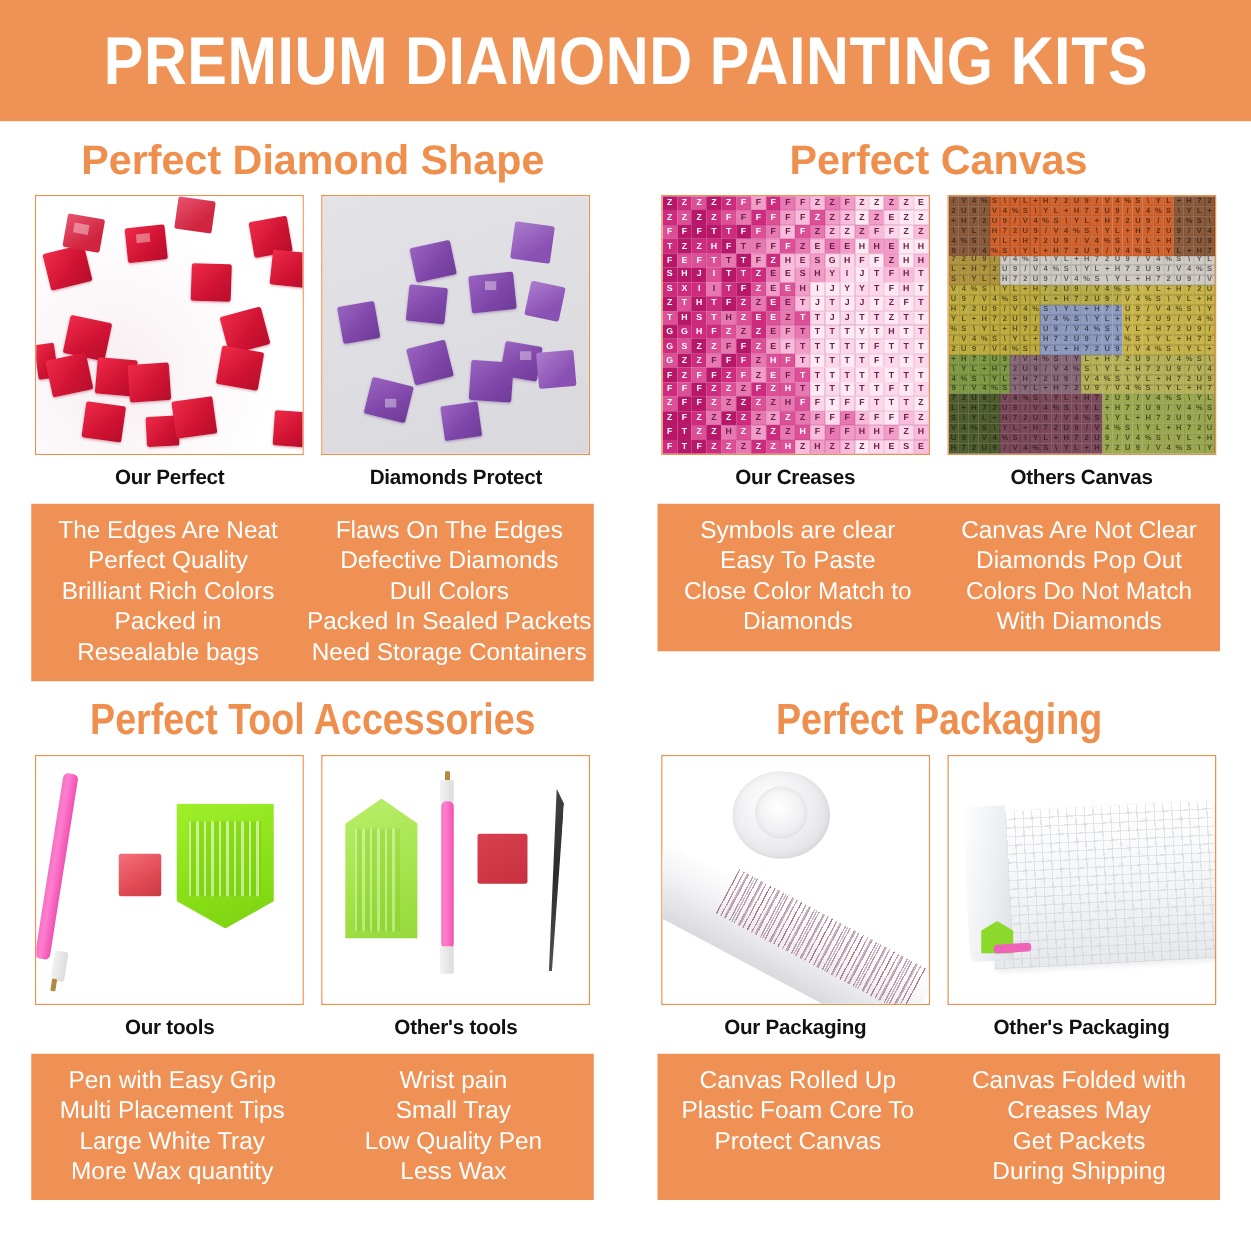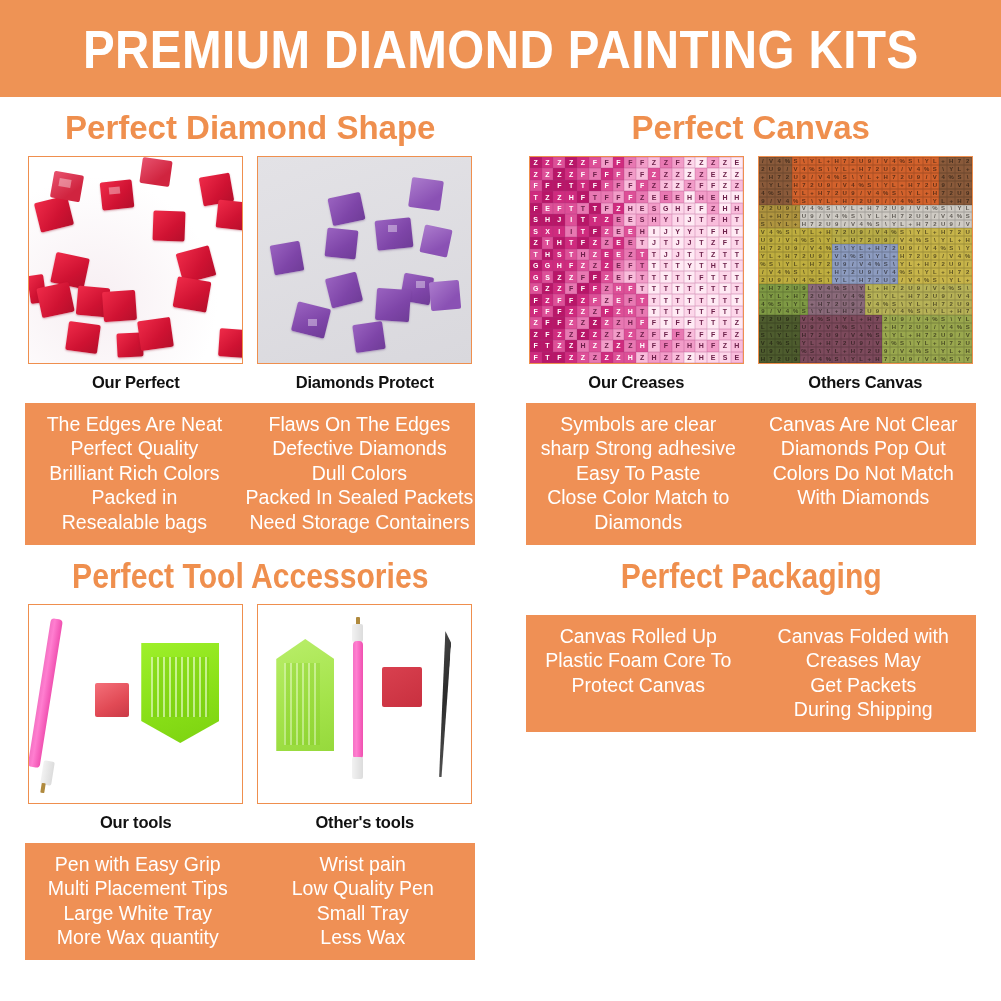--- a/index.html
+++ b/index.html
@@ -1282,21 +1282,20 @@
                 <div class="cell2" style="background: rgb(154, 168, 78);">Y</div>
               </div>
             </div>
         </div>
         <div class="caption">Others Canvas</div>
       </div>
     </div>
     <div class="text-block">
       <div class="text-col">
         <div>Symbols are clear</div>
-        <div>sharp Strong adhesive</div>
         <div>Easy To Paste</div>
         <div>Close Color Match to</div>
         <div>Diamonds</div>
       </div>
       <div class="text-col">
         <div>Canvas Are Not Clear</div>
         <div>Diamonds Pop Out</div>
         <div>Colors Do Not Match</div>
         <div>With Diamonds</div>
       </div>
@@ -1340,29 +1339,53 @@
     </div>
     <div class="text-block">
       <div class="text-col">
         <div>Pen with Easy Grip</div>
         <div>Multi Placement Tips</div>
         <div>Large White Tray</div>
         <div>More Wax quantity</div>
       </div>
       <div class="text-col">
         <div>Wrist pain</div>
+        <div>Small Tray</div>
         <div>Low Quality Pen</div>
-        <div>Small Tray</div>
         <div>Less Wax</div>
       </div>
     </div>
   </div>
 
   <div class="section">
     <div class="section-title narrow">Perfect Packaging</div>
+    <div class="photo-pair">
+      <div class="photo-cell">
+        <div class="photo-frame tall">
+          <div class="art" style="background:#ffffff">
+            <div class="cap" style="left:56px; top:12px; width:78px; height:70px;"></div>
+            <div class="cap" style="left:74px; top:24px; width:42px; height:42px; background:radial-gradient(circle at 45% 40%,#ffffff,#e4e4e8);"></div>
+            <div class="tube" style="left:-8px; top:64px; width:240px; height:58px; transform:rotate(28deg); transform-origin:left center;"></div>
+            <div class="tube-print" style="left:52px; top:88px; width:170px; height:40px; transform:rotate(28deg); transform-origin:left center; opacity:.85;"></div>
+          </div>
+        </div>
+        <div class="caption">Our Packaging</div>
+      </div>
+      <div class="photo-cell">
+        <div class="photo-frame tall">
+          <div class="art" style="background:#ffffff">
+            <div class="mailer" style="left:34px; top:40px; width:180px; height:126px; transform:rotate(-3deg); box-shadow:0 2px 5px rgba(0,0,0,.08);"></div>
+            <div class="mailer-fold" style="left:14px; top:40px; width:34px; height:124px; transform:rotate(-3deg); border-radius:6px 0 0 6px;"></div>
+            <div style="position:absolute; left:26px; top:132px; width:26px; height:26px; background:#8cd92c; clip-path:polygon(0 30%,50% 0,100% 30%,100% 100%,0 100%);"></div>
+            <div style="position:absolute; left:36px; top:150px; width:30px; height:7px; background:#f062b8; border-radius:3px; transform:rotate(-4deg);"></div>
+          </div>
+        </div>
+        <div class="caption">Other's Packaging</div>
+      </div>
+    </div>
     <div class="text-block">
       <div class="text-col">
         <div>Canvas Rolled Up</div>
         <div>Plastic Foam Core To</div>
         <div>Protect Canvas</div>
       </div>
       <div class="text-col">
         <div>Canvas Folded with</div>
         <div>Creases May</div>
         <div>Get Packets</div>

